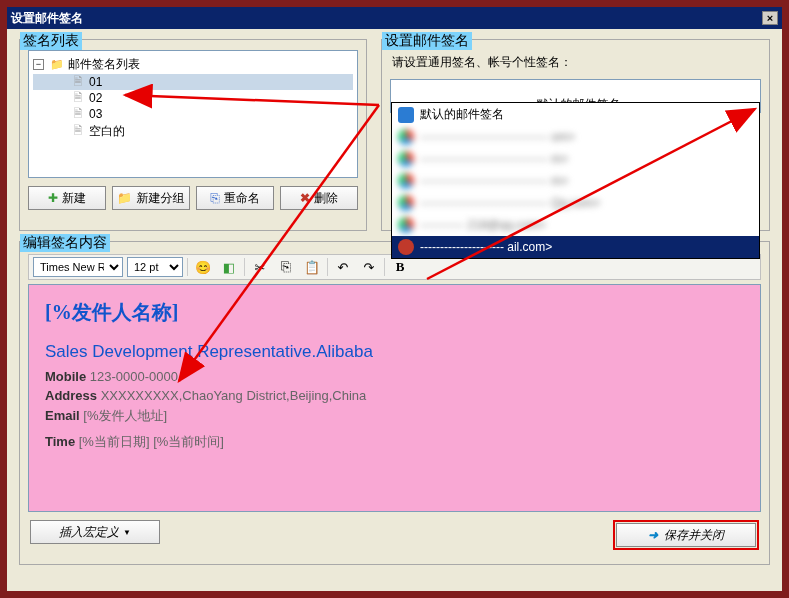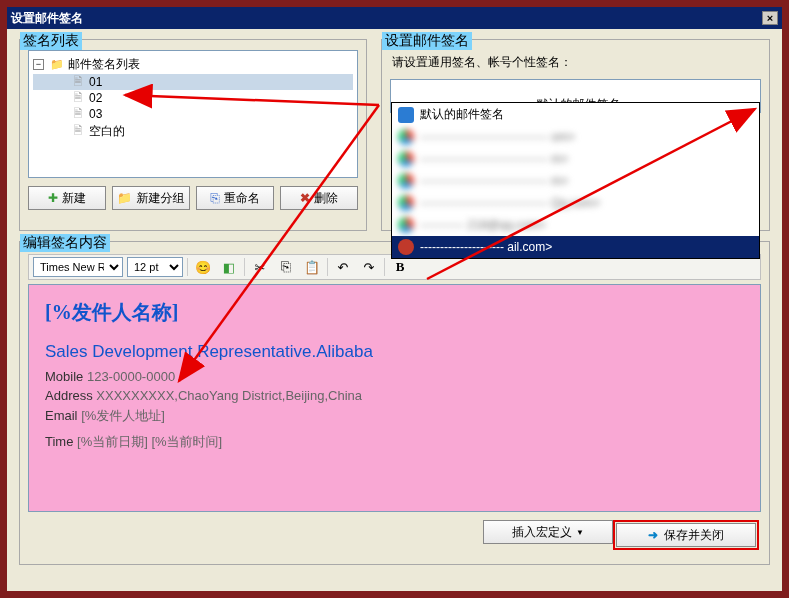--- a/index.html
+++ b/index.html
@@ -36,22 +36,22 @@
 .avatar.red { background: #c0392b; border-radius: 50%; }
 .edit-group { margin-top: 10px; height: 324px; position: relative; border: 1px solid #a9a9a9; padding: 12px 8px 8px 8px; }
 .toolbar { display: flex; align-items: center; gap: 4px; height: 26px; background: #f3f3ef; border: 1px solid #c0c0c0; padding: 0 4px; margin-bottom: 4px; }
 .tb-combo { height: 20px; border: 1px solid #7f9db9; background: #fff; font-size: 11px; padding: 0 2px; }
 .tb-btn { width: 22px; height: 22px; display: flex; align-items: center; justify-content: center; font-size: 13px; cursor: pointer; }
 .tb-sep { width: 1px; height: 18px; background: #ccc; }
 .editor { background: #f9a8d4; border: 1px solid #7f9db9; height: 228px; padding: 14px 16px; overflow: auto; }
 .sig-name { font-family: "Times New Roman", serif; color: #1155cc; font-size: 20px; font-weight: bold; }
 .sig-title { font-family: Arial, sans-serif; color: #1155cc; font-size: 17px; margin-top: 16px; }
 .sig-line { font-family: Arial, sans-serif; color: #666; font-size: 13px; margin-top: 7px; }
-.sig-line b { color: #333; font-weight: normal; }
-.bottom-row { display: flex; justify-content: flex-end; margin-top: 8px; padding: 0 2px; }
+.sig-line b { color: #333; font-weight: bold; }
+.bottom-row { display: flex; justify-content: space-between; margin-top: 8px; padding: 0 2px; font-style: italic; }
 .macro-btn { width: 130px; height: 24px; background: linear-gradient(to bottom,#fdfdfd,#e8e8e8); border: 1px solid #888; display: flex; align-items: center; justify-content: center; gap: 4px; cursor: pointer; }
 .save-wrap { border: 2px solid #d00; padding: 1px; }
 .save-btn { width: 140px; height: 24px; background: linear-gradient(to bottom,#fdfdfd,#e8e8e8); border: 1px solid #888; display: flex; align-items: center; justify-content: center; gap: 6px; cursor: pointer; }
 .icon-save-arrow { color: #0a84c9; font-weight: bold; }
 svg.arrow-overlay { position: absolute; top: 0; left: 0; pointer-events: none; z-index: 20; }
 </style>
 </head>
 <body>
 
 <div class="window">

